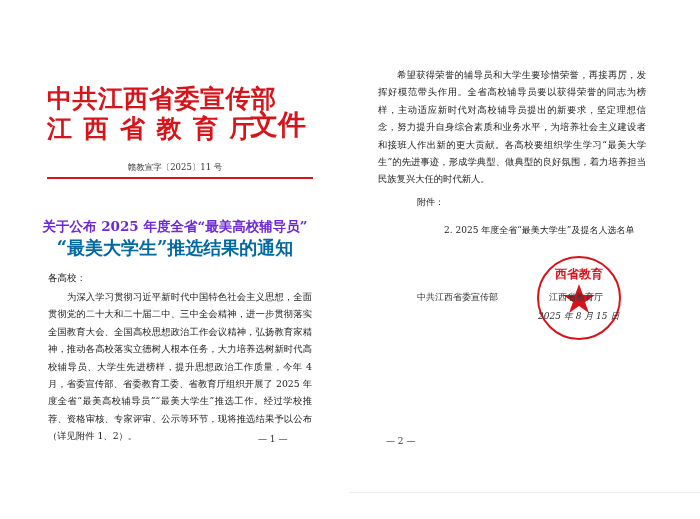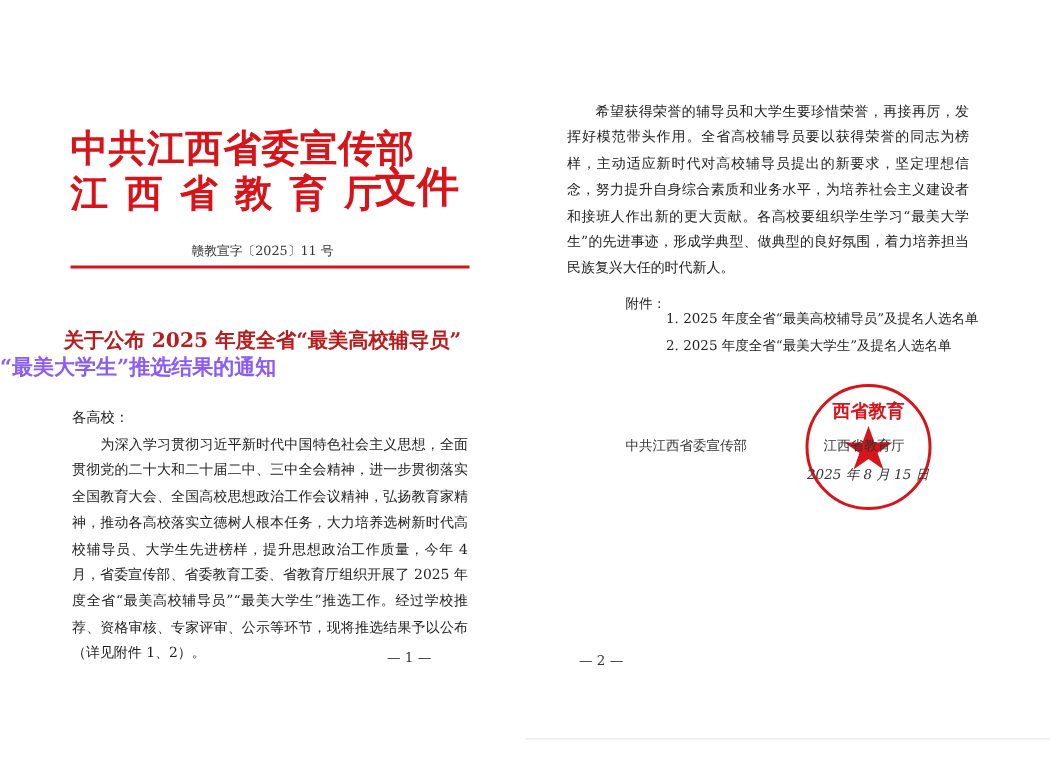--- a/index.html
+++ b/index.html
@@ -8,22 +8,22 @@
   .page { position:absolute; top:0; height:365px; }
   .page-left { left:0; width:350px; }
   .page-right { left:350px; width:350px; }
   .abs { position:absolute; }
   .red { color:#d7141a; }
   .hdr1 { left:47px; top:84px; font-size:25px; font-weight:bold; letter-spacing:0.5px; white-space:nowrap; line-height:30px; }
   .hdr2 { left:47px; top:114px; font-size:25px; font-weight:bold; letter-spacing:11.5px; white-space:nowrap; line-height:30px; }
   .hdr-wenjian { left:250px; top:94px; font-size:28px; font-weight:bold; white-space:nowrap;margin-top:12px; }
   .docno { left:0; width:350px; top:162px; text-align:center; font-size:8.5px; color:#333; }
   .redline { left:47px; top:177px; width:266px; height:1.5px; background:#d7141a; }
-  .title1 { left:0; width:350px; top:218px; text-align:center; font-size:13.5px; font-weight:bold; color:#b91c1c; }
-  .title2 { left:0; width:350px; top:236px; text-align:left; font-size:14px; font-weight:bold; color:#8b5cf6; }
+  .title1 { left:0; width:350px; top:218px; text-align:center; font-size:13.5px; font-weight:bold; color:#6d28d9; }
+  .title2 { left:0; width:350px; top:236px; text-align:center; font-size:18px; font-weight:bold; color:#0369a1; }
   .salutation { left:48px; top:272px; font-size:9.5px; }
   .body-text { left:48px; width:264px; font-size:9.3px; line-height:17.4px; text-align:justify; }
   .body-text p { margin:0; text-indent:19px; }
   .pagenum { font-size:9px; color:#333; white-space:nowrap; }
   .attach { font-size:9px; white-space:nowrap; }
   .sig { font-size:9px; color:#333; white-space:nowrap; }
   .stamp { position:absolute; border-radius:50%; border:2.5px solid #d7141a; box-sizing:border-box; }
   .stamp svg { position:absolute; left:0; top:0; }
   .faint-line { left:350px; top:492px; width:350px; height:1px; background:#ececec; }
 </style>
@@ -43,21 +43,20 @@
     <p>为深入学习贯彻习近平新时代中国特色社会主义思想，全面贯彻党的二十大和二十届二中、三中全会精神，进一步贯彻落实全国教育大会、全国高校思想政治工作会议精神，弘扬教育家精神，推动各高校落实立德树人根本任务，大力培养选树新时代高校辅导员、大学生先进榜样，提升思想政治工作质量，今年 4 月，省委宣传部、省委教育工委、省教育厅组织开展了 2025 年度全省“最美高校辅导员”“最美大学生”推选工作。经过学校推荐、资格审核、专家评审、公示等环节，现将推选结果予以公布（详见附件 1、2）。</p>
   </div>
   <div class="abs pagenum" style="left:258px; top:434px;">— 1 —</div>
 </div>
 
 <div class="page page-right">
   <div class="abs body-text" style="left:28px; width:268px; top:66px;">
     <p>希望获得荣誉的辅导员和大学生要珍惜荣誉，再接再厉，发挥好模范带头作用。全省高校辅导员要以获得荣誉的同志为榜样，主动适应新时代对高校辅导员提出的新要求，坚定理想信念，努力提升自身综合素质和业务水平，为培养社会主义建设者和接班人作出新的更大贡献。各高校要组织学生学习“最美大学生”的先进事迹，形成学典型、做典型的良好氛围，着力培养担当民族复兴大任的时代新人。</p>
   </div>
   <div class="abs attach" style="left:67px; top:196px;">附件：</div>
-  <div class="abs attach" style="left:94px; top:206px;">1. 2025 年度全省“最美高校辅导员”及提名人选名单</div>
   <div class="abs attach" style="left:94px; top:224px;">2. 2025 年度全省“最美大学生”及提名人选名单</div>
 
   <div class="abs sig" style="left:67px; top:291px;">中共江西省委宣传部</div>
 
   <div class="stamp" style="left:187px; top:256px; width:84px; height:84px;">
     <svg width="80" height="80" viewBox="0 0 80 80">
       <polygon points="40,26 44,37 56,37 46,44 50,55 40,48 30,55 34,44 24,37 36,37" fill="#d7141a"></polygon>
       <text x="40" y="20" font-size="12" fill="#d7141a" text-anchor="middle" font-weight="bold" font-family="DejaVu Serif, serif">西省教育</text>
     </svg>
   </div>

